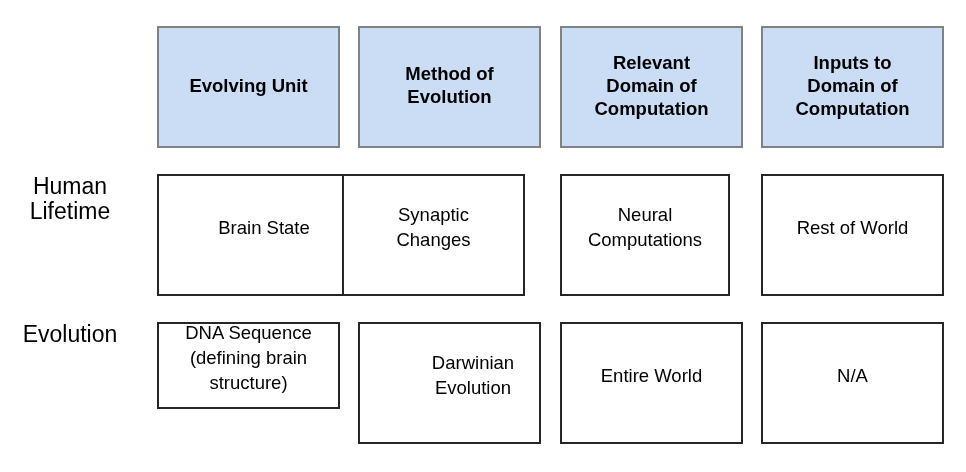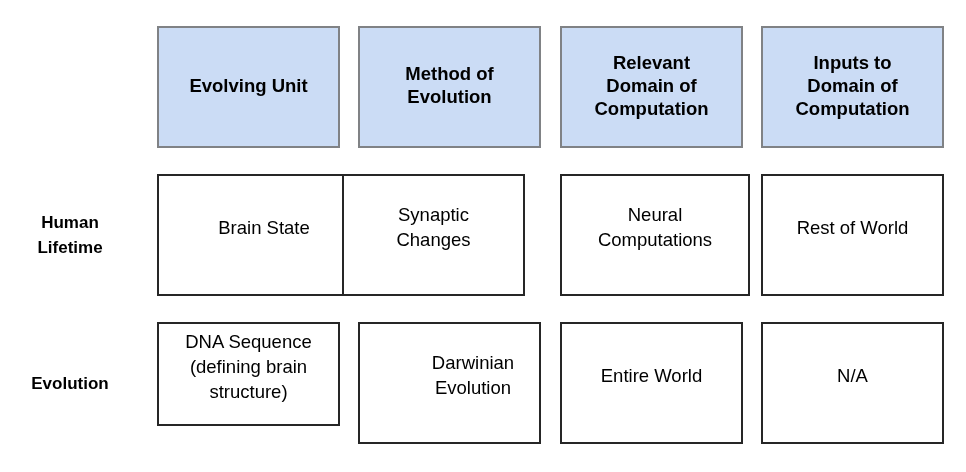--- a/index.html
+++ b/index.html
@@ -63,25 +63,24 @@
   .cell.body .cell-text {
     position: relative;
     top: -8px;
   }
 
   
   .row-label {
     position: absolute;
     box-sizing: border-box;
     display: flex;
-    align-items: center;
     justify-content: center;
     text-align: center;
-    font-weight: bold;
-    font-size: 17px;
+    font-weight: normal;
+    font-size: 23px;
     line-height: 25px;
     color: #000000;
     white-space: pre-line;
   }
 </style>
 </head>
 <body>
 
 <div id="canvas">
 
@@ -113,34 +112,34 @@
 
   <div class="cell body" style="left:157px; top:174px; width:214px; height:122px;">
     <span class="cell-text">Brain State</span>
   </div>
 
   <div class="cell body" style="left:342px; top:174px; width:183px; height:122px;">
     <span class="cell-text">Synaptic
 Changes</span>
   </div>
 
-  <div class="cell body" style="left:560px; top:174px; width:190px; height:122px;">
+  <div class="cell body" style="left:560px; top:174px; width:170px; height:122px;">
     <span class="cell-text">Neural
 Computations</span>
   </div>
 
   <div class="cell body" style="left:761px; top:174px; width:183px; height:122px;">
     <span class="cell-text">Rest of World</span>
   </div>
 
   <div class="row-label" style="left:0px; top:322px; width:140px; height:122px;">
     <span>Evolution</span>
   </div>
 
-  <div class="cell body" style="left:157px; top:322px; width:183px; height:104px;">
+  <div class="cell body" style="left:157px; top:322px; width:183px; height:87px;">
     <span class="cell-text">DNA Sequence
 (defining brain
 structure)</span>
   </div>
 
   <div class="cell body" style="left:358px; top:322px; width:183px; height:122px;padding-left:47px;">
     <span class="cell-text">Darwinian
 Evolution</span>
   </div>
 

